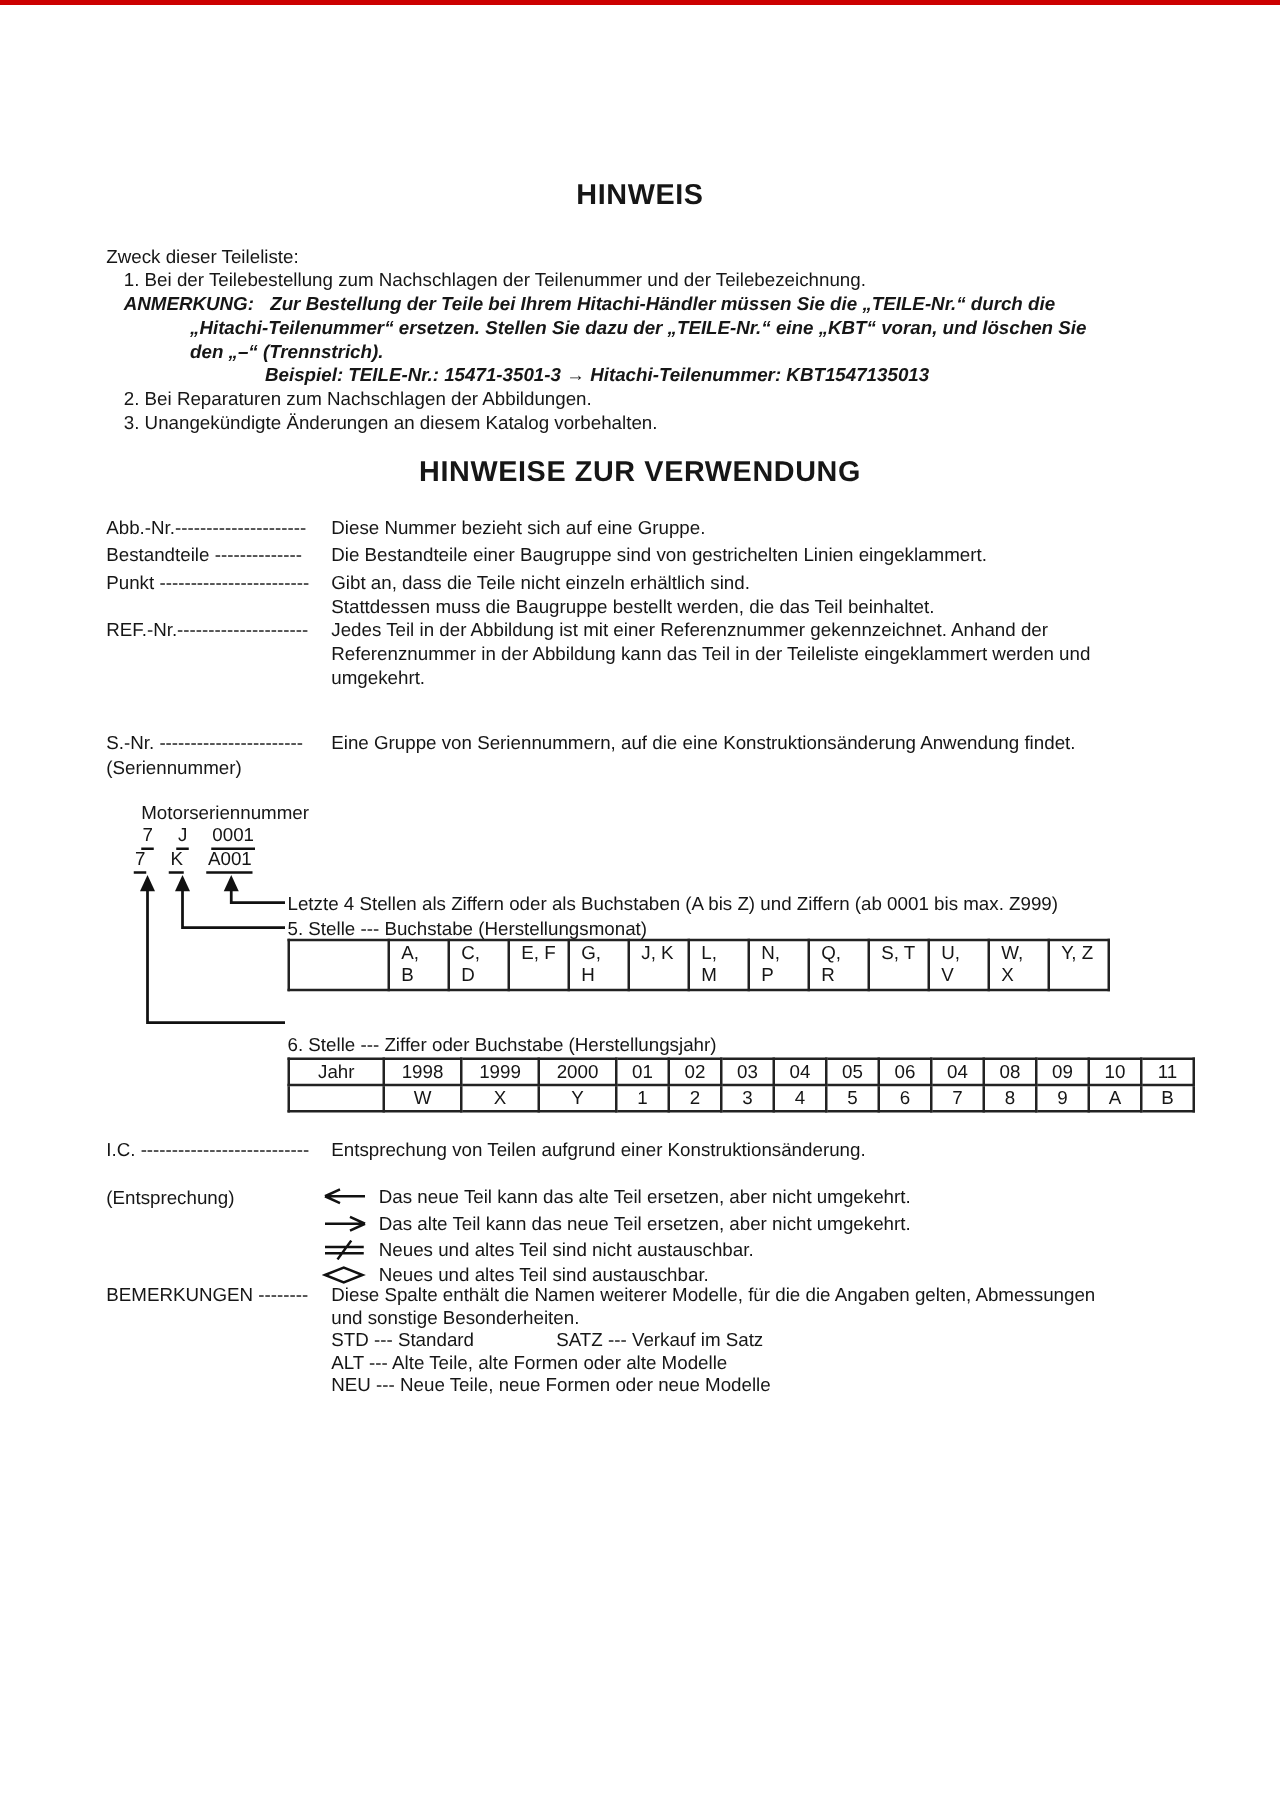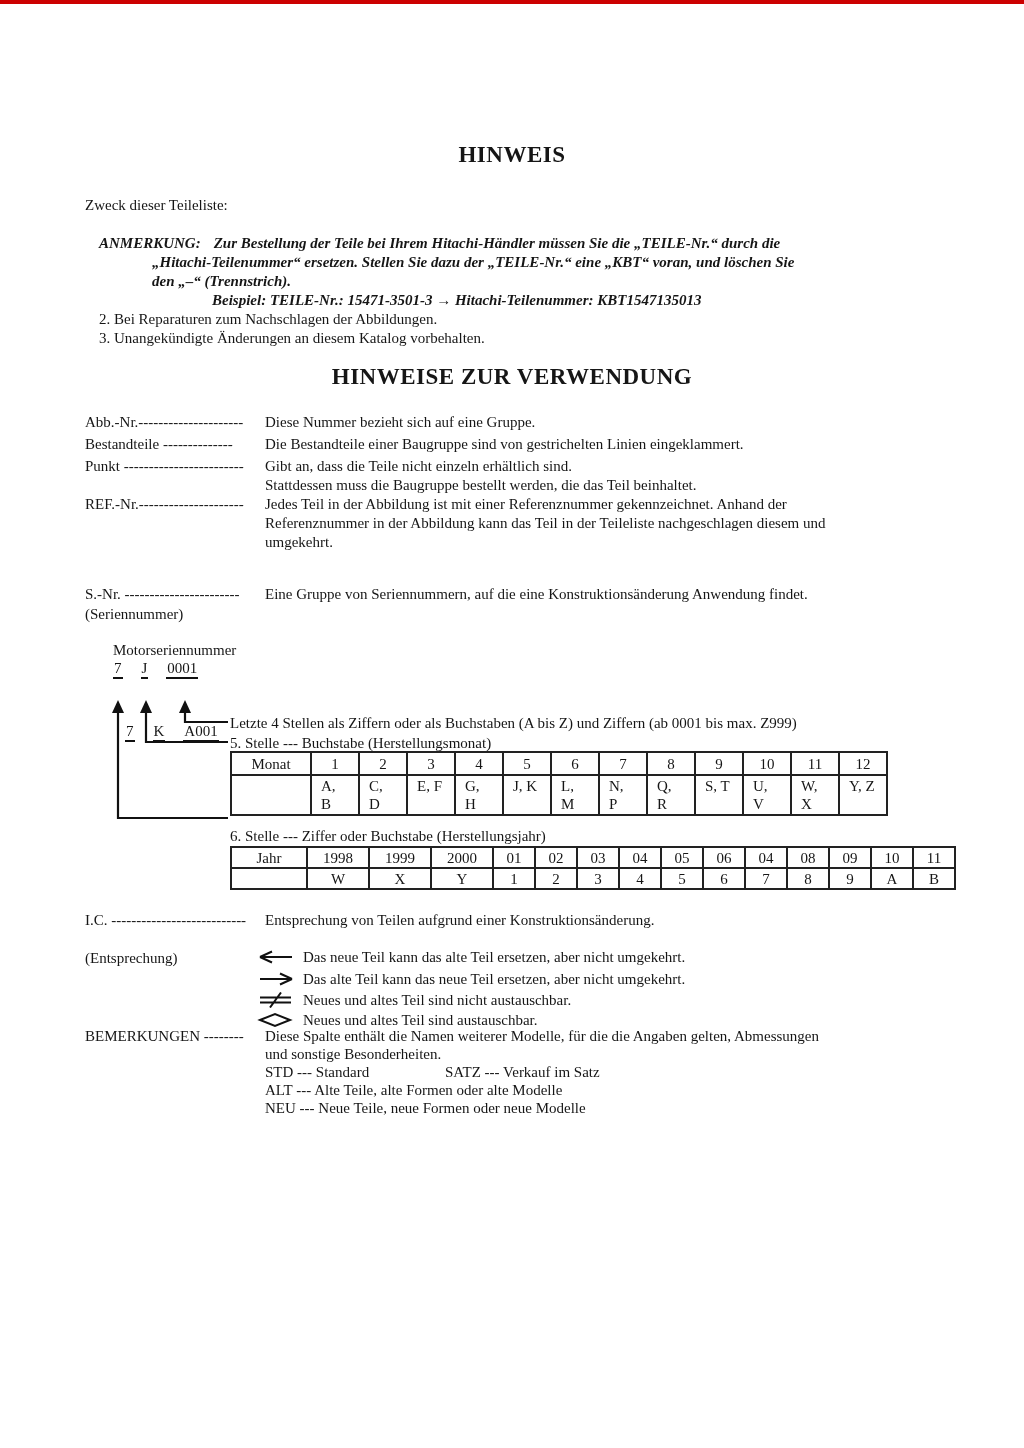--- a/index.html
+++ b/index.html
@@ -1,18 +1,18 @@
 <!DOCTYPE html>
 <html><head>
 <meta charset="utf-8">
 <style>
   html,body{margin:0;padding:0;background:#ffffff;}
   #page{
     position:relative;width:1024px;height:1448px;background:#ffffff;overflow:hidden;
-    font-family:Liberation Serif, serif;
+    font-family:Liberation Sans, sans-serif;
     color:#161616;font-size:15px;line-height:19px;
   }
   .abs{position:absolute;white-space:nowrap;}
   .center{left:0;width:1024px;text-align:center;}
   .h1{font-size:23px;line-height:26px;font-weight:bold;letter-spacing:0.5px;}
   .bi{font-weight:bold;font-style:italic;}
   .topline{position:absolute;top:0;left:0;width:1024px;height:4px;}
   table{border-collapse:collapse;table-layout:fixed;}
   td{border:2px solid #222;padding:0 0 0 0;font-size:15px;line-height:18px;color:#161616;overflow:hidden;}
   .mhead td,.yr td{text-align:center;}
@@ -26,20 +26,21 @@
 </head>
 <body>
 
 <div id="page">
 
   <div class="topline" style="background:#cc0000;"></div>
 
   <div class="abs center h1" style="top:142px;">HINWEIS</div>
 
   <div class="abs" style="top:196px;left:85px;text-align:right;">Zweck dieser Teileliste:</div>
+  <div class="abs" style="top:215px;left:99px;">1. Bei der Teilebestellung zum Nachschlagen der Teilenummer und der Teilebezeichnung.</div>
   <div class="abs" style="top:234px;left:99px;">
     <span class="bi">ANMERKUNG:</span><span class="bi" style="margin-left:13px;">Zur Bestellung der Teile bei Ihrem Hitachi-Händler müssen Sie die „TEILE-Nr.“ durch die</span>
   </div>
   <div class="abs bi" style="top:253px;left:152px;">„Hitachi-Teilenummer“ ersetzen. Stellen Sie dazu der „TEILE-Nr.“ eine „KBT“ voran, und löschen Sie</div>
   <div class="abs bi" style="top:272px;left:152px;">den „–“ (Trennstrich).</div>
   <div class="abs bi" style="top:291px;left:172px;margin-left:40px;">Beispiel: TEILE-Nr.: 15471-3501-3 → Hitachi-Teilenummer: KBT1547135013</div>
   <div class="abs" style="top:310px;left:99px;">2. Bei Reparaturen zum Nachschlagen der Abbildungen.</div>
   <div class="abs" style="top:329px;left:99px;">3. Unangekündigte Änderungen an diesem Katalog vorbehalten.</div>
 
   <div class="abs center h1" style="top:364px;">HINWEISE ZUR VERWENDUNG</div>
@@ -49,32 +50,32 @@
 
   <div class="abs" style="top:435px;left:85px;">Bestandteile --------------</div>
   <div class="abs" style="top:435px;left:265px;">Die Bestandteile einer Baugruppe sind von gestrichelten Linien eingeklammert.</div>
 
   <div class="abs" style="top:457px;left:85px;">Punkt ------------------------</div>
   <div class="abs" style="top:457px;left:265px;">Gibt an, dass die Teile nicht einzeln erhältlich sind.</div>
   <div class="abs" style="top:476px;left:265px;">Stattdessen muss die Baugruppe bestellt werden, die das Teil beinhaltet.</div>
 
   <div class="abs" style="top:495px;left:85px;">REF.-Nr.---------------------</div>
   <div class="abs" style="top:495px;left:265px;">Jedes Teil in der Abbildung ist mit einer Referenznummer gekennzeichnet. Anhand der</div>
-  <div class="abs" style="top:514px;left:265px;">Referenznummer in der Abbildung kann das Teil in der Teileliste nachgeschlagen diesem und</div>
+  <div class="abs" style="top:514px;left:265px;">Referenznummer in der Abbildung kann das Teil in der Teileliste eingeklammert werden und</div>
   <div class="abs" style="top:533px;left:265px;">umgekehrt.</div>
 
   <div class="abs" style="top:585px;left:85px;">S.-Nr. -----------------------</div>
   <div class="abs" style="top:585px;left:265px;">Eine Gruppe von Seriennummern, auf die eine Konstruktionsänderung Anwendung findet.</div>
   <div class="abs" style="top:605px;left:85px;">(Seriennummer)</div>
 
   <div class="abs" style="top:641px;left:113px;">Motorseriennummer</div>
   <div class="abs" style="top:659px;left:113px;">
     <span class="ser">7</span><span class="ser">J</span><span class="ser">0001</span>
   </div>
-  <div class="abs" style="top:678px;left:125px;margin-top:44px;">
+  <div class="abs" style="top:678px;left:107px;">
     <span class="ser">7</span><span class="ser">K</span><span class="ser">A001</span>
   </div>
 
   <svg class="abs" style="top:698px;left:100px;" width="140" height="126" viewBox="0 0 140 126">
 
     <polygon points="12,15 24,15 18,2" fill="#111"></polygon>
     <path d="M18 14 V120 H128" stroke="#111" stroke-width="2.2" fill="none"></path>
 
     <polygon points="40,15 52,15 46,2" fill="#111"></polygon>
     <path d="M46 14 V44 H128" stroke="#111" stroke-width="2.2" fill="none"></path>
@@ -96,35 +97,20 @@
         <col style="width:48px">
         <col style="width:48px">
         <col style="width:48px">
         <col style="width:48px">
         <col style="width:48px">
         <col style="width:48px">
         <col style="width:48px">
         <col style="width:48px">
     </colgroup>
     <tbody>
-        <tr class="mhead">
-      <td>Monat</td>
-      <td>1</td>
-      <td>2</td>
-      <td>3</td>
-      <td>4</td>
-      <td>5</td>
-      <td>6</td>
-      <td>7</td>
-      <td>8</td>
-      <td>9</td>
-      <td>10</td>
-      <td>11</td>
-      <td>12</td>
-    </tr>
     <tr class="mbody" style="height:36px;">
       <td></td>
       <td>A,
 B</td>
       <td>C,
 D</td>
       <td>E, F</td>
       <td>G,
 H</td>
       <td>J, K</td>

